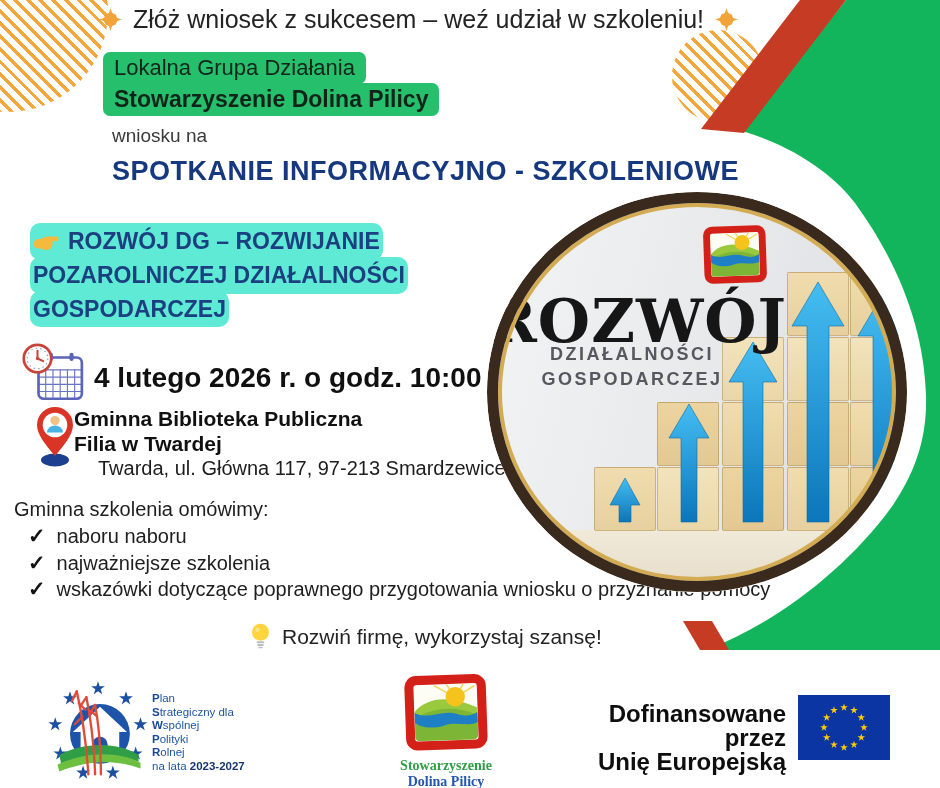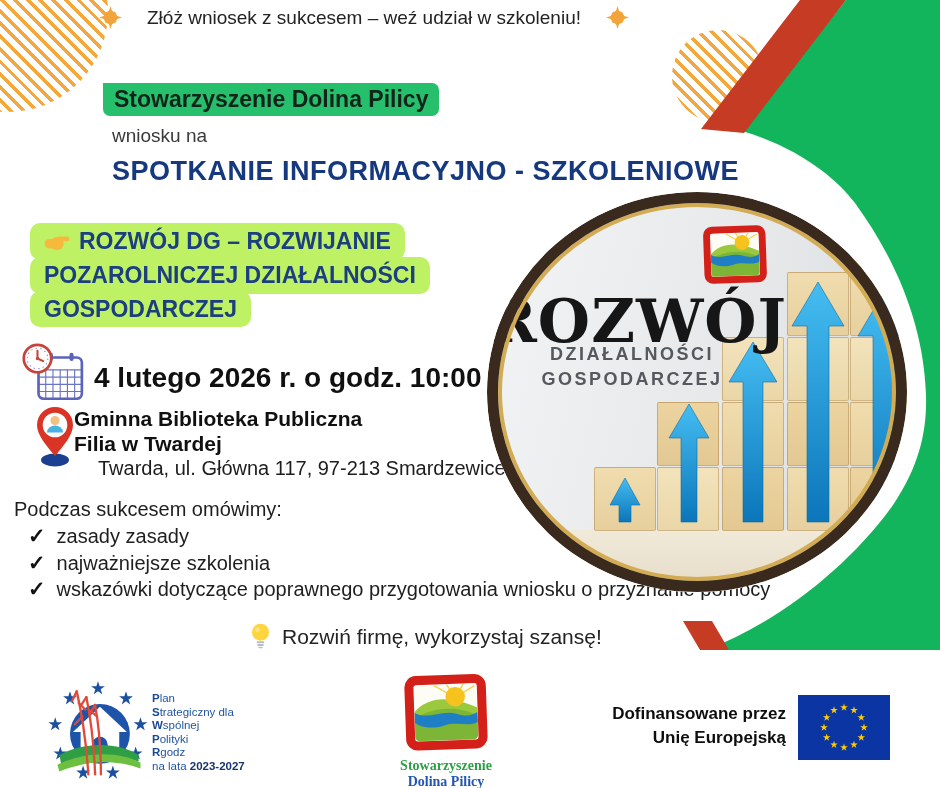--- a/index.html
+++ b/index.html
@@ -10,33 +10,33 @@
   
   .stripes{position:absolute;border-radius:50%;
     background:repeating-linear-gradient(45deg,#f3a73c 0 3.5px,rgba(0,0,0,0) 3.5px 9px);}
   .stripes-tl{left:-92px;top:-88px;width:200px;height:200px;}
   .stripes-tr{left:672px;top:30px;width:92px;height:92px;}
 
   
   .shapes{position:absolute;left:0;top:0;}
 
   
-  .tagline{position:absolute;left:98px;top:5px;display:flex;align-items:center;gap:24px;
-           font-size:19px;color:#232323;}
+  .tagline{position:absolute;left:98px;top:5px;display:flex;align-items:center;gap:10px;
+           font-size:25px;color:#232323;}
   .org-box{position:absolute;background:#26bf6c;color:#10241a;padding:3px 11px;}
   .org1{left:103px;top:52px;font-size:22px;border-radius:7px 7px 7px 0;}
   .org2{left:103px;top:83px;font-size:23px;font-weight:700;border-radius:0 7px 7px 7px;}
   .invites{position:absolute;left:112px;top:125px;font-size:19px;color:#3a3a3a;}
   .main-title{position:absolute;left:112px;top:156px;font-size:27px;font-weight:700;
               color:#16387f;letter-spacing:.5px;}
 
   
   .topic{position:absolute;left:30px;top:226px;}
-  .topic-line{display:table;background:#bef264;color:#1c3f80;font-size:23px;font-weight:700;
-              padding:4px 14px;border-radius:10px;margin-top:-3px;line-height:1.25;}
+  .topic-line{display:table;background:#5eead4;color:#1c3f80;font-size:23px;font-weight:700;
+              padding:4px 3px;border-radius:10px;margin-top:-3px;line-height:1.25;}
   .topic-line .hand{vertical-align:-2px;margin-right:9px;}
 
   
   .date-text{position:absolute;left:94px;top:362px;font-size:28px;font-weight:700;color:#101010;}
   .venue{position:absolute;left:74px;top:406px;line-height:25px;}
   .venue .b{font-size:21px;font-weight:700;color:#101010;}
   .venue .addr{font-size:20px;color:#1d1d1d;margin-left:24px;}
 
   
   .agenda-intro{position:absolute;left:14px;top:498px;font-size:20px;}
@@ -66,21 +66,21 @@
   .ring{position:absolute;left:0;top:0;right:0;bottom:0;border-radius:50%;
         border:11px solid #3a2a1e;box-shadow:inset 0 0 0 4px #d2ab52;box-sizing:border-box;}
 
   
   .psw-text{position:absolute;left:152px;top:692px;font-size:11.5px;line-height:13.5px;color:#2155a3;}
   .psw-text b{color:#1b4896;}
   .psw-text .years{color:#17356b;font-weight:700;}
   .dolina{position:absolute;left:390px;top:674px;width:112px;text-align:center;}
   .dolina .t1{font-family:"Liberation Serif",serif;font-weight:700;font-size:14px;color:#2f9e45;margin-top:2px;}
   .dolina .t2{font-family:"Liberation Serif",serif;font-weight:700;font-size:14px;color:#2356b0;}
-  .eu-text{position:absolute;left:556px;top:702px;width:230px;text-align:right;font-size:17px;
+  .eu-text{position:absolute;left:556px;top:702px;width:230px;text-align:right;font-size:24px;
            font-weight:700;color:#0e0e0e;line-height:24px;}
 </style>
 </head>
 <body>
 
 <div class="poster">
 
   <div class="stripes stripes-tl"></div>
   <div class="stripes stripes-tr"></div>
 
@@ -131,20 +131,21 @@
     </svg>
     <span>Złóż wniosek z sukcesem – weź udział w szkoleniu!</span>
     <svg width="25" height="25" viewBox="0 0 24 24">
       <g fill="#f2a43a">
         <path d="M12 1 L14.6 9.4 L23 12 L14.6 14.6 L12 23 L9.4 14.6 L1 12 L9.4 9.4 Z"></path>
         <path d="M12 5 L16.9 7.1 L19 12 L16.9 16.9 L12 19 L7.1 16.9 L5 12 L7.1 7.1 Z"></path>
       </g>
     </svg>
   </div>
 
+  <div class="org-box org1">Lokalna Grupa Działania</div>
   <div class="org-box org2">Stowarzyszenie Dolina Pilicy</div>
   <div class="invites">wniosku na</div>
   <div class="main-title">SPOTKANIE INFORMACYJNO - SZKOLENIOWE</div>
 
   <div class="topic">
     <div class="topic-line">
       <svg class="hand" width="26" height="17" viewBox="0 0 26 17">
         <g fill="#f5b93e">
           <rect x="0.5" y="5" width="13" height="9.5" rx="4.7"></rect>
           <circle cx="13" cy="9.5" r="6.6"></circle>
@@ -186,25 +187,25 @@
     <circle cx="22" cy="22" r="12.3" fill="#ffffff"></circle>
     <circle cx="22" cy="17.5" r="4.6" fill="#f2c186"></circle>
     <path d="M14,29.5 a8,7 0 0 1 16,0 Z" fill="#49b2e2"></path>
   </svg>
   <div class="venue">
     <div class="b">Gminna Biblioteka Publiczna</div>
     <div class="b">Filia w Twardej</div>
     <div class="addr">Twarda, ul. Główna 117, 97-213 Smardzewice</div>
   </div>
 
-  <div class="agenda-intro">Podczas sukcesem omówimy:</div>
+  <div class="agenda-intro">Gminna szkolenia omówimy:</div>
   <div class="agenda">
     <div class="agenda-item">
       <span class="check">✓</span>
-      <span>zasady zasady</span>
+      <span>naboru naboru</span>
     </div>
     <div class="agenda-item">
       <span class="check">✓</span>
       <span>najważniejsze szkolenia</span>
     </div>
     <div class="agenda-item">
       <span class="check">✓</span>
       <span>wskazówki dotyczące poprawnego przygotowania wniosku o przyznanie pomocy</span>
     </div>
   </div>
@@ -282,21 +283,21 @@
       <path d="M55,100 C54,72 51,45 46,20"></path>
       <path d="M61,100 C61,75 59,50 55,28"></path>
       <path d="M36,14 l-5,10 M38,26 l7,7 M42,40 l-8,8 M46,20 l-6,9 M50,34 l7,6 M55,28 l-6,10"></path>
     </g>
   </svg>
   <div class="psw-text">
     <div><b>P</b><span>lan</span></div>
     <div><b>S</b><span>trategiczny dla</span></div>
     <div><b>W</b><span>spólnej</span></div>
     <div><b>P</b><span>olityki</span></div>
-    <div><b>R</b><span>godz</span></div>
+    <div><b>R</b><span>olnej</span></div>
     <div><span>na lata </span><b class="years">2023-2027</b></div>
   </div>
 
   <div class="dolina">
     <svg width="84" height="78" viewBox="0 0 60 56">
       <use href="#dolinaLogo"></use>
     </svg>
     <div class="t1">Stowarzyszenie</div>
     <div class="t2">Dolina Pilicy</div>
   </div>

